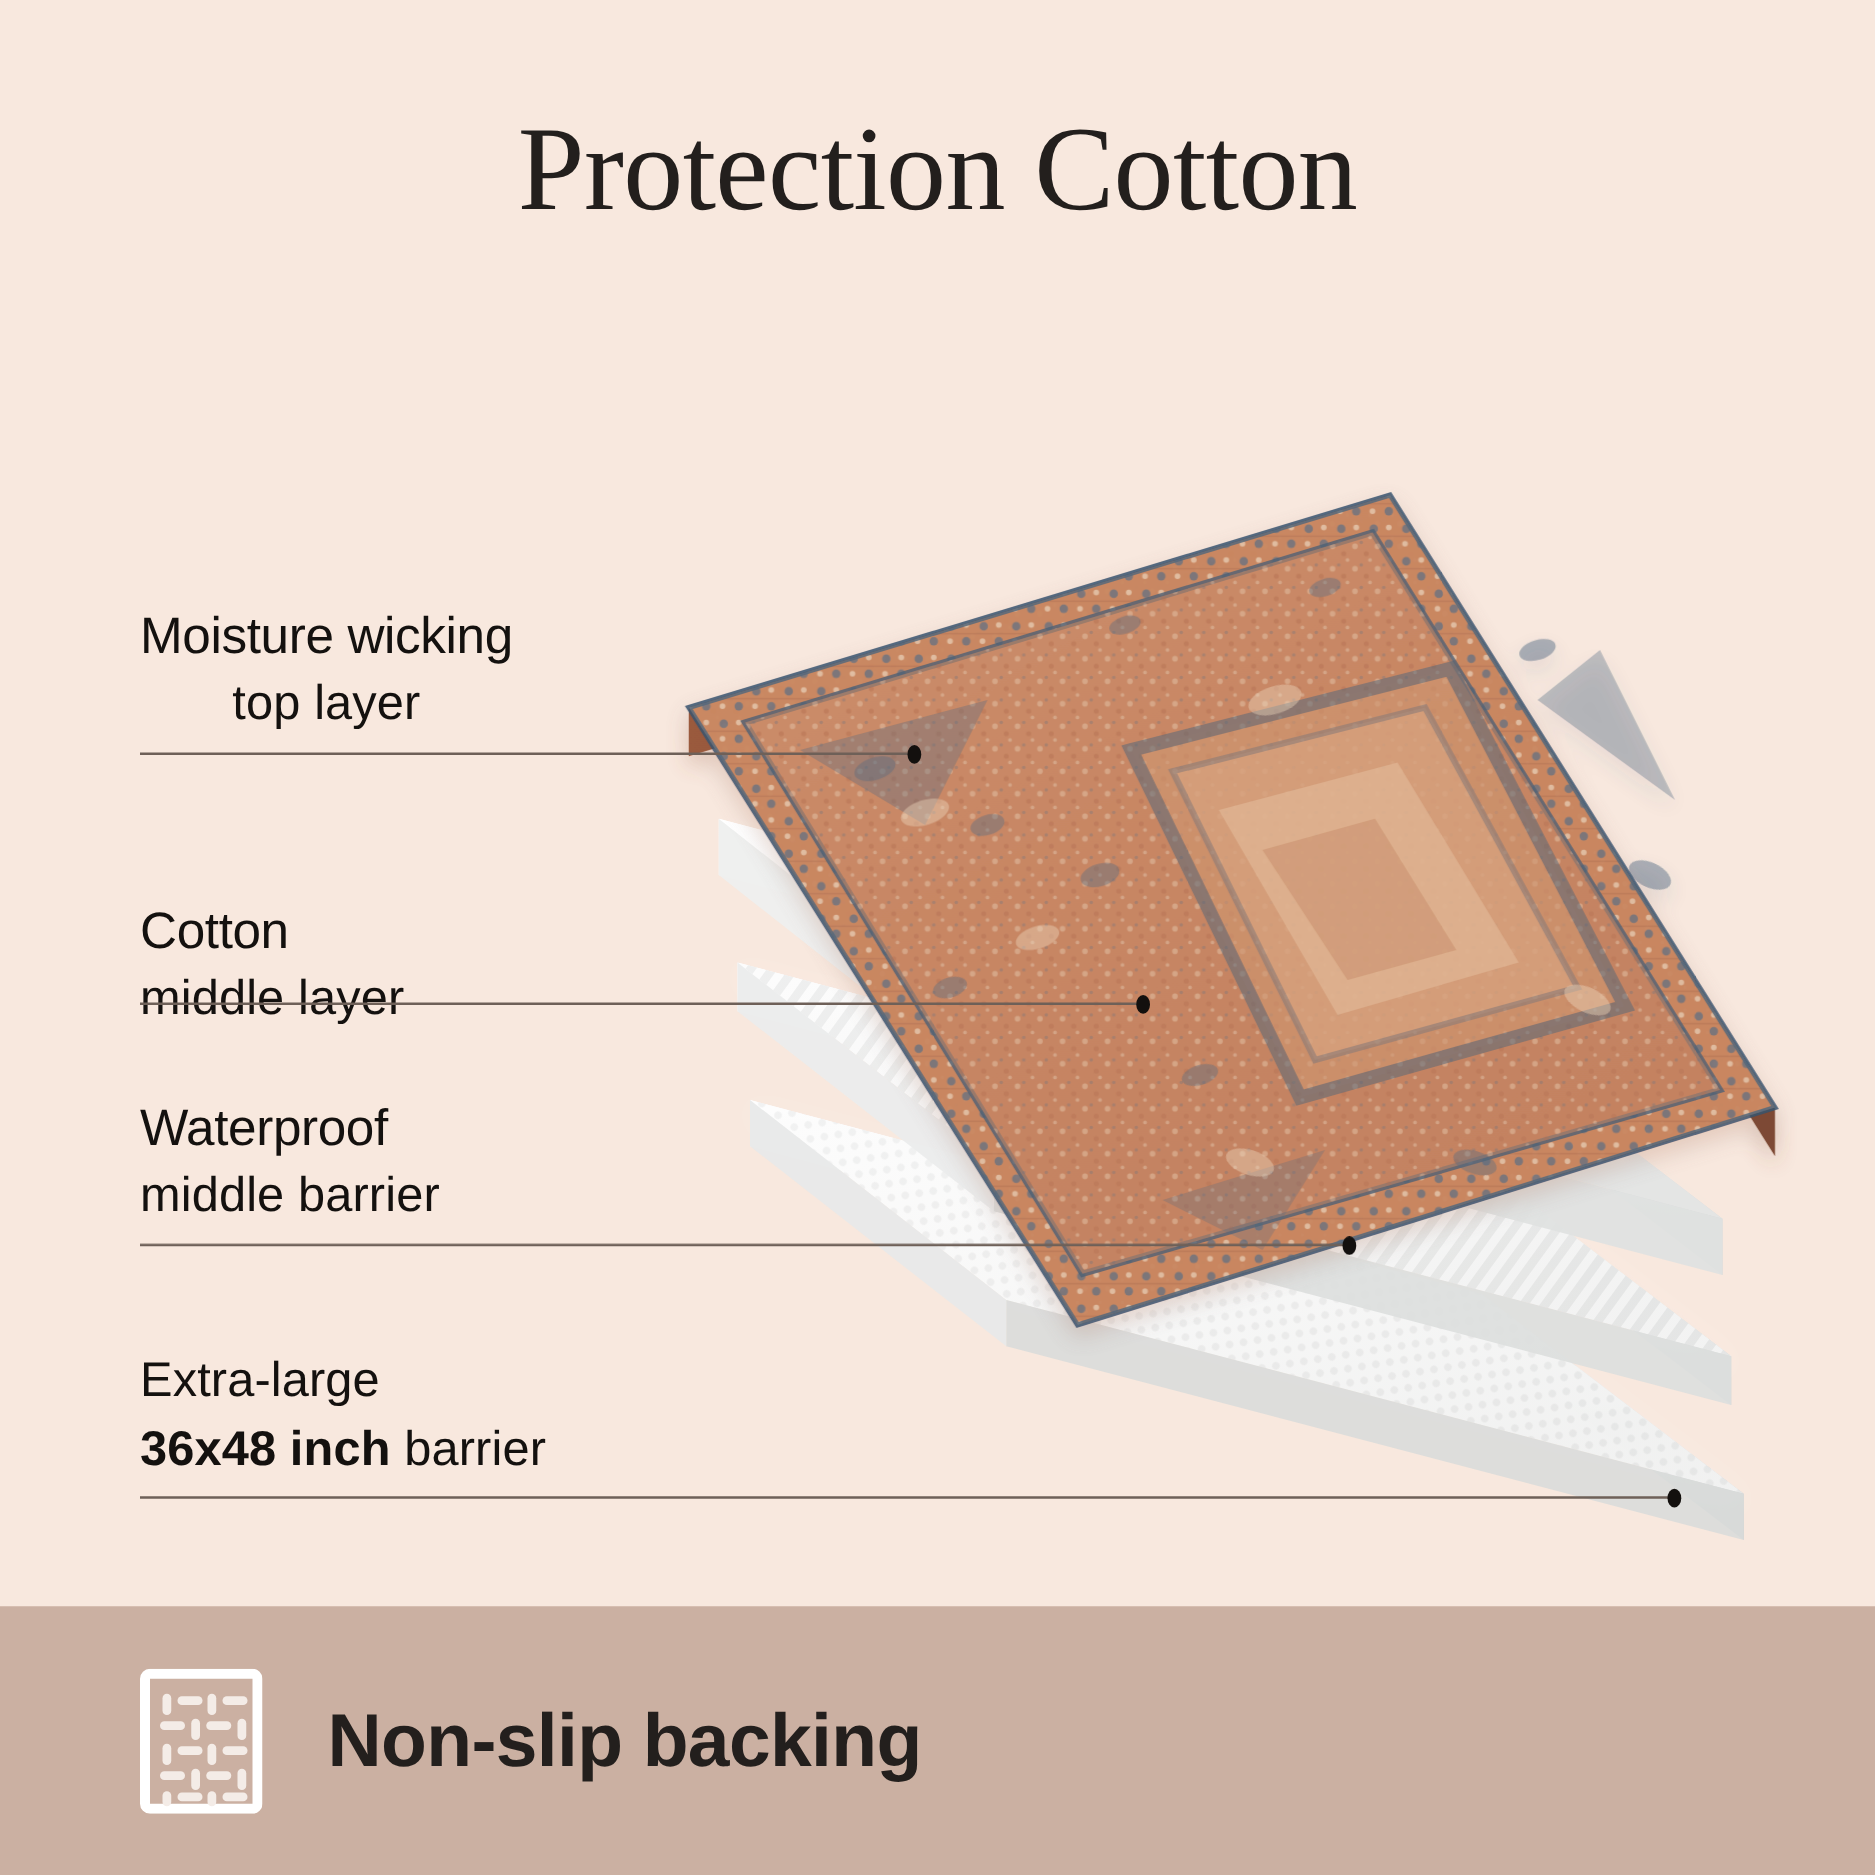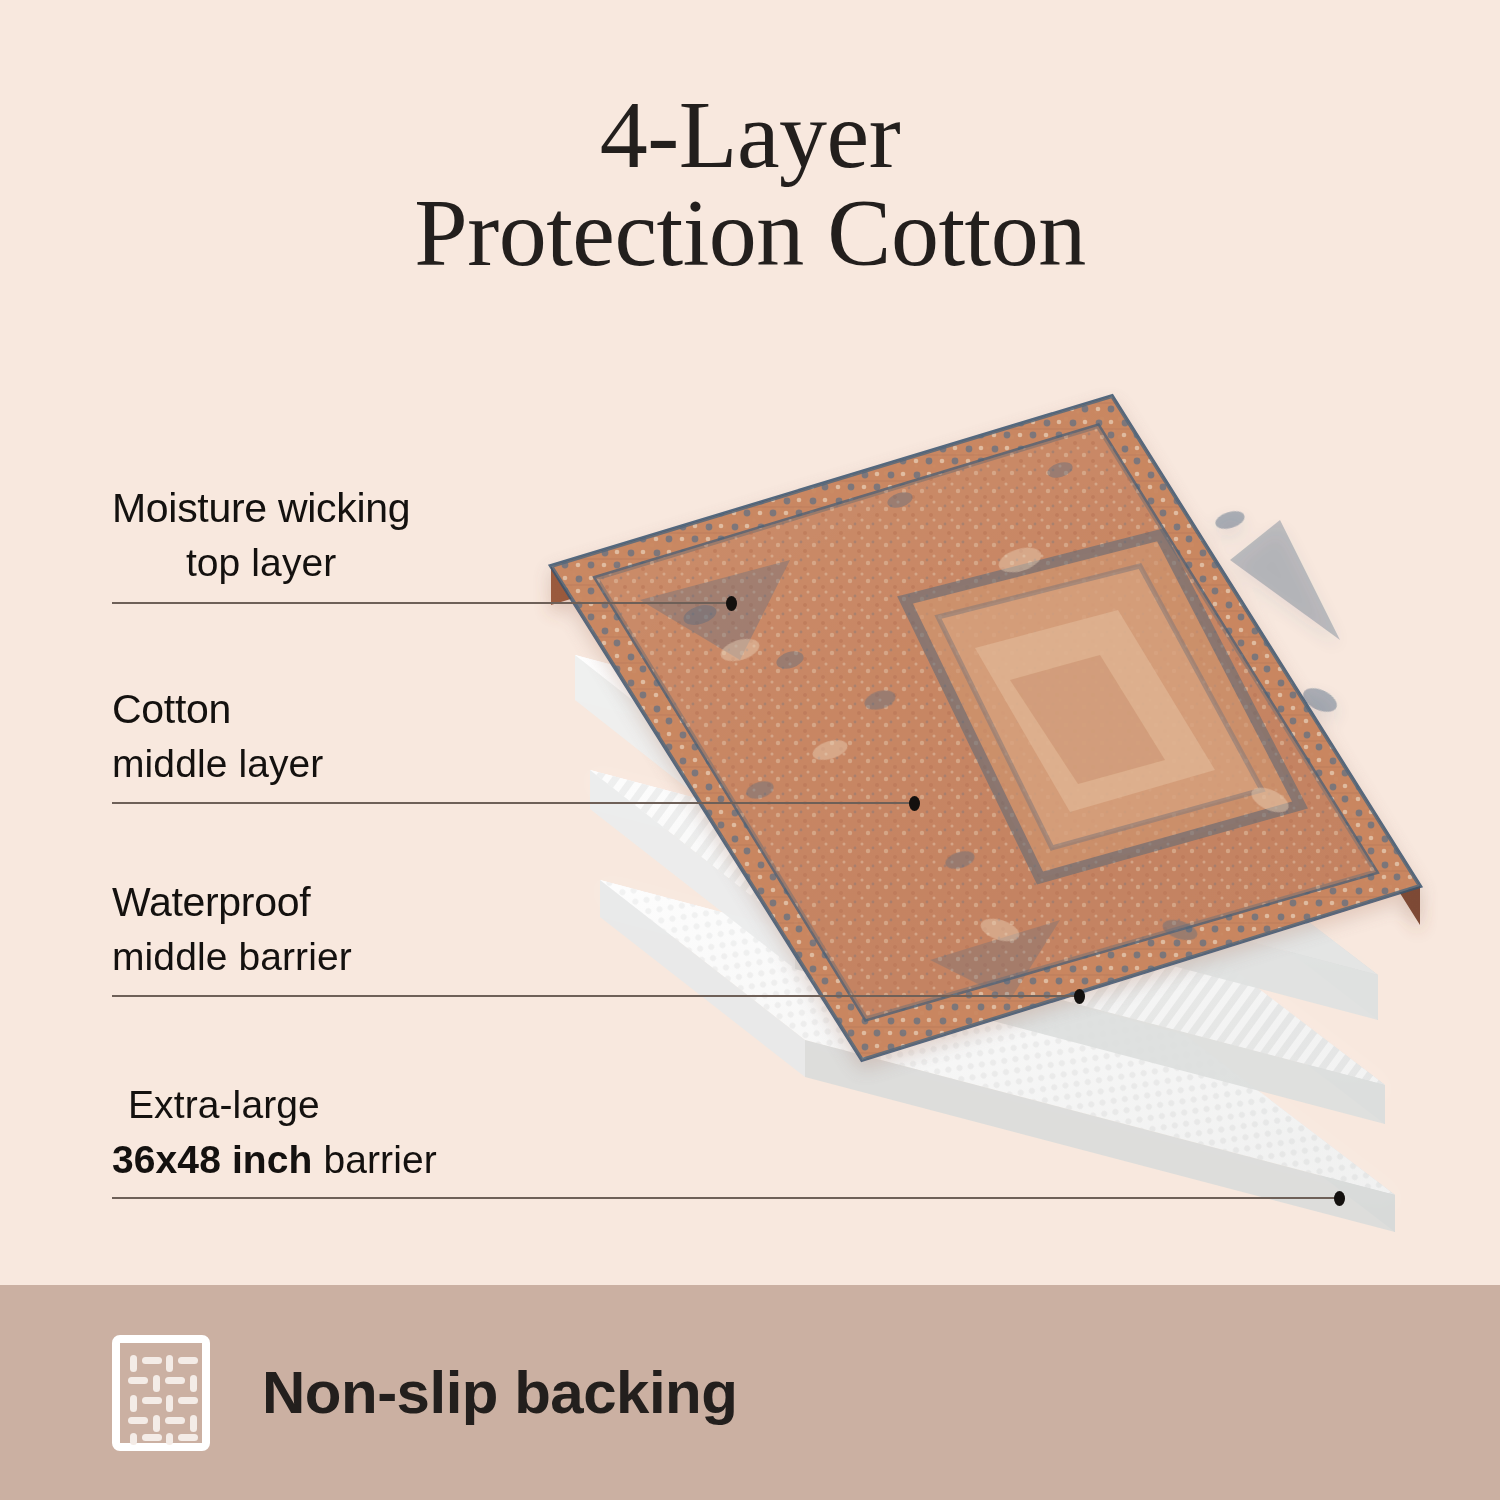--- a/index.html
+++ b/index.html
@@ -68,21 +68,20 @@
     color: #14110f;
     text-align: center;
   }
   .label-sub b { font-weight: 700; }
   .label-line1 {
     font-size: 39px;
     font-weight: 300;
     letter-spacing: 0.1px;
     line-height: 1.2;
     white-space: nowrap;
-    margin-left: 16px;
   }
 
   
   .leader {
     position: absolute;
     height: 2px;
     background: #6e6058;
     left: 112px;
   }
   .leader .dot {
@@ -123,21 +122,20 @@
     white-space: nowrap;
     text-align: right;
   }
 </style>
 </head>
 <body>
 
 <div id="page">
 
   <div id="title-block">
-    <span class="tl">4-Layer</span>
     <span class="tl tl2">Protection Cotton</span>
   </div>
 
   <svg id="stack" viewBox="0 0 1500 1290">
     <defs>
 
       <linearGradient id="rugGrad" x1="0" y1="0" x2="0.7" y2="1">
         <stop offset="0%" stop-color="#cf8a66"></stop>
         <stop offset="30%" stop-color="#c57b56"></stop>
         <stop offset="60%" stop-color="#bd6f4c"></stop>
@@ -282,21 +280,21 @@
   </svg>
 
   <div class="label-group" style="top:484px;">
     <div class="label-head">Moisture wicking</div>
     <div class="label-sub">top layer</div>
   </div>
   <div class="leader" style="top:602px; width:620px;">
     <span class="dot"></span>
   </div>
 
-  <div class="label-group" style="top:685px;">
+  <div class="label-group" style="top:720px;">
     <div class="label-head">Cotton</div>
     <div class="label-sub">middle layer</div>
   </div>
   <div class="leader" style="top:802px; width:803px;">
     <span class="dot"></span>
   </div>
 
   <div class="label-group" style="top:878px;">
     <div class="label-head">Waterproof</div>
     <div class="label-sub">middle barrier</div>

